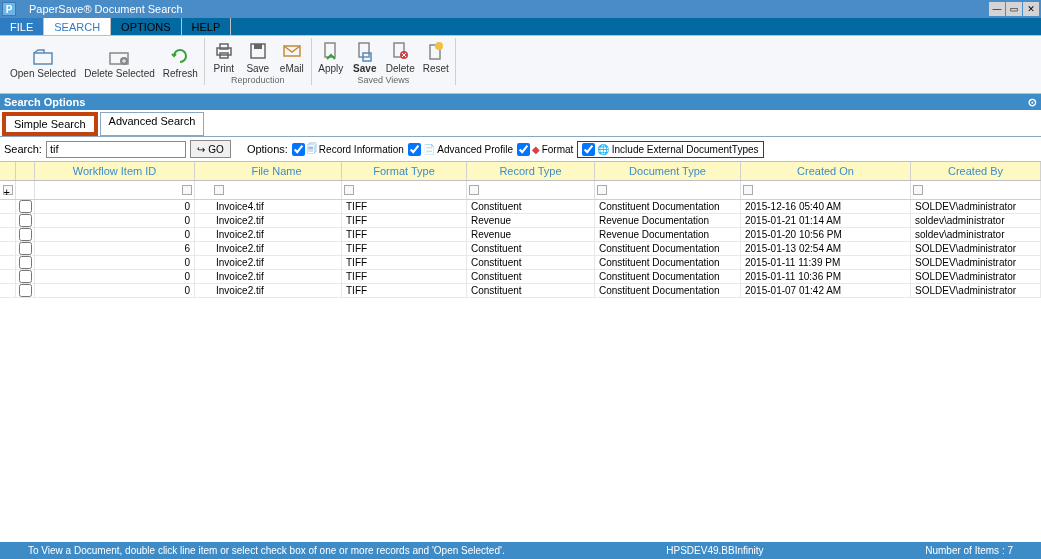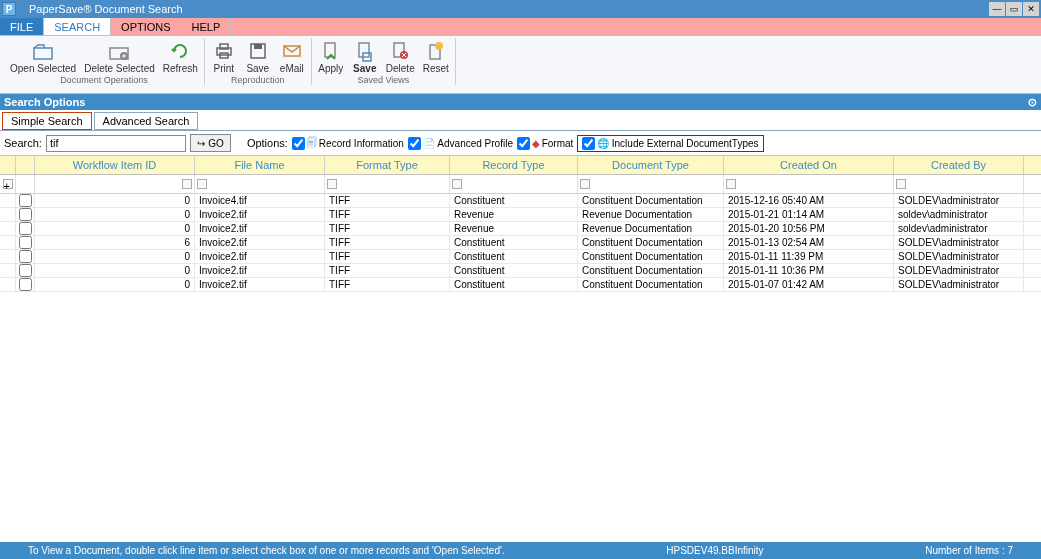--- a/index.html
+++ b/index.html
@@ -1,53 +1,53 @@
 <!DOCTYPE html>
 <html><head>
 <meta charset="utf-8">
 <style>
 * { box-sizing: border-box; margin: 0; padding: 0; }
 body { font-family: "Segoe UI", Tahoma, sans-serif; font-size: 11px; background: #fff; width: 1041px; height: 559px; overflow: hidden; position: relative; }
 .titlebar { background: #4a8cc7; color: #fff; height: 18px; display: flex; align-items: center; padding: 0 2px; }
 .titlebar .appicon { width: 14px; height: 14px; background: #6bb5e8; display: inline-flex; align-items: center; justify-content: center; color: #fff; font-size: 10px; font-weight: bold; margin-right: 4px; border: 1px solid #3a7ab5; }
 .titlebar .title { flex: 1; font-size: 11px; padding-left: 9px; }
 .titlebar .winbtn { width: 16px; height: 14px; background: #d4d4d4; margin-left: 1px; display: inline-flex; align-items: center; justify-content: center; font-size: 9px; color: #000; cursor: pointer; }
-.menubar { height: 18px; background: #fca5a5; display: flex; align-items: stretch; border-bottom: 1px solid #b0c4de; }
+.menubar { height: 18px; background: #0369a1; display: flex; align-items: stretch; border-bottom: 1px solid #b0c4de; }
 .menubar .tab { padding: 2px 10px; font-size: 11px; cursor: pointer; border-right: 1px solid #c0c0c0; display: flex; align-items: center; }
 .menubar .tab.file { background: #2e7cc2; color: #fff; }
 .menubar .tab.active { background: #fff; color: #2e7cc2; }
 .ribbon { height: 58px; background: #f5f7fa; border-bottom: 1px solid #c0c0c0; display: flex; padding: 2px 4px 8px; }
 .ribgroup { display: flex; flex-direction: column; border-right: 1px solid #d0d0d0; padding: 0 2px; }
 .ribgroup .items { display: flex; flex: 1; }
 .ribitem { display: flex; flex-direction: column; align-items: center; justify-content: center; padding: 1px 4px; cursor: pointer; font-size: 10px; color: #333; min-width: 34px; }
 .ribitem .icn { width: 24px; height: 24px; display: flex; align-items: center; justify-content: center; }
 .ribgroup .grplabel { text-align: center; font-size: 9px; color: #666; height: 12px; }
 .sectionbar { background: #3d8cc8; color: #fff; height: 16px; display: flex; align-items: center; padding: 0 4px; font-size: 11px; font-weight: bold; }
 .sectionbar .spacer { flex: 1; }
 .tabstrip { display: flex; padding: 2px 2px 0; background: #fff; border-bottom: 1px solid #8ca8c0; }
 .tabstrip .stab { padding: 2px 8px; font-size: 11px; border: 1px solid #8ca8c0; margin-right: 2px; cursor: pointer; }
-.tabstrip .stab.active { border: 1px solid #c2410c; color: #000; padding-left: 8px; }
+.tabstrip .stab.active { border: 4px solid #c2410c; color: #000; padding-left: 8px; }
 .searchrow { display: flex; align-items: center; padding: 3px 4px; border-bottom: 1px solid #c0c0c0; gap: 4px; flex-wrap: nowrap; }
 .searchrow label { font-size: 11px; }
 .searchrow input[type=text] { height: 17px; border: 1px solid #888; padding: 0 3px; font-size: 11px; }
 .gobtn { height: 18px; padding: 0 6px; border: 1px solid #888; background: #f0f0f0; cursor: pointer; display: inline-flex; align-items: center; gap: 3px; font-size: 10px; }
 .opt { display: inline-flex; align-items: center; gap: 2px; font-size: 10px; }
 .opt input { margin: 0; }
 .extbox { border: 1px solid #c00; padding: 1px 4px; }
 .grid { width: 100%; }
 .gridhead { display: flex; background: #fef9c3; border-bottom: 1px solid #c0c0c0; }
 .gridhead .col { padding: 3px 4px; font-size: 11px; color: #3d8cc8; border-right: 1px solid #d0d0d0; text-align: center; }
 .filterrow { display: flex; background: #fff; border-bottom: 1px solid #d0d0d0; }
 .filterrow .fc { border-right: 1px solid #e0e0e0; height: 18px; padding: 0 2px; display: flex; align-items: center; }
 .filterrow .fc .fi { width: 10px; height: 10px; border: 1px solid #aaa; background: #f8f8f8; cursor: pointer; }
 .gridbody .row { display: flex; border-bottom: 1px solid #e8e8e8; height: 14px; }
 .gridbody .row .cell { padding: 0 4px; font-size: 10px; border-right: 1px solid #e8e8e8; overflow: hidden; white-space: nowrap; display: flex; align-items: center; }
 .chkcol { width: 35px; justify-content: center; display: flex; }
 .c-wid { width: 160px; text-align: right; justify-content: flex-end; }
-.c-fn { width: 130px; }
+.c-fn { width: 130px; margin-left: 17px; }
 .c-ft { width: 125px; }
 .c-rt { width: 128px; }
 .c-dt { width: 146px; }
 .c-co { width: 170px; }
 .c-cb { width: 130px; }
 .gridwrap { height: 376px; overflow: auto; border-bottom: 1px solid #c0c0c0; }
 .statusbar { position: absolute; bottom: 0; left: 0; right: 0; height: 17px; background: #3d8cc8; color: #fff; display: flex; align-items: center; padding: 0 20px; font-size: 10px; }
 .statusbar .sbspacer { flex: 1; }
 .statusbar .sbitem { padding: 0 8px; }
 svg { display: block; }
@@ -95,21 +95,20 @@
       <div class="ribitem">
         <span class="icn">
             <svg width="24" height="24">
               <path d="M6 12 A6 6 0 1 1 12 18" fill="none" stroke="#3a9e3a" stroke-width="2"></path>
               <path d="M4 10 L6 12 L8 10" fill="none" stroke="#3a9e3a" stroke-width="2"></path>
             </svg>
           </span>
         <span>Refresh</span>
       </div>
     </div>
-    <div class="grplabel">Document Operations</div>
   </div>
   <div class="ribgroup">
     <div class="items">
       <div class="ribitem">
         <span class="icn">
             <svg width="24" height="24">
               <rect x="5" y="9" width="14" height="7" fill="none" stroke="#666" stroke-width="1.5"></rect>
               <rect x="8" y="5" width="8" height="5" fill="none" stroke="#666" stroke-width="1.5"></rect>
               <rect x="8" y="14" width="8" height="5" fill="none" stroke="#666" stroke-width="1.5"></rect>
             </svg>

